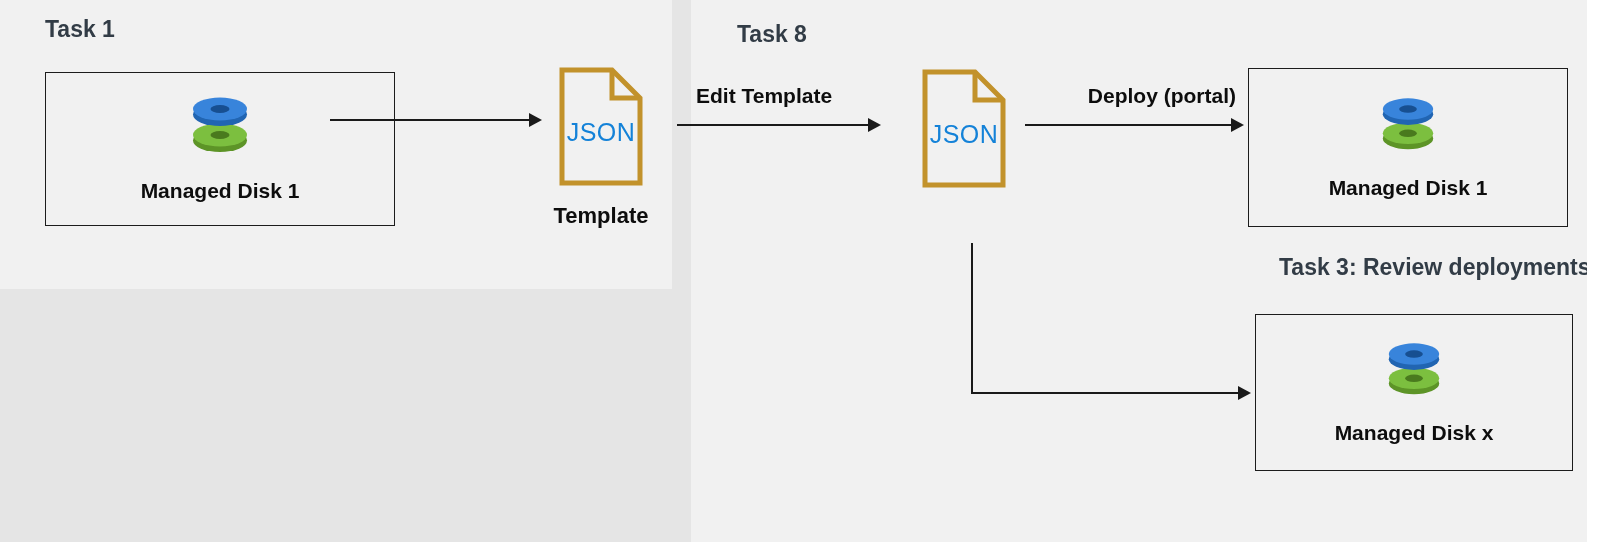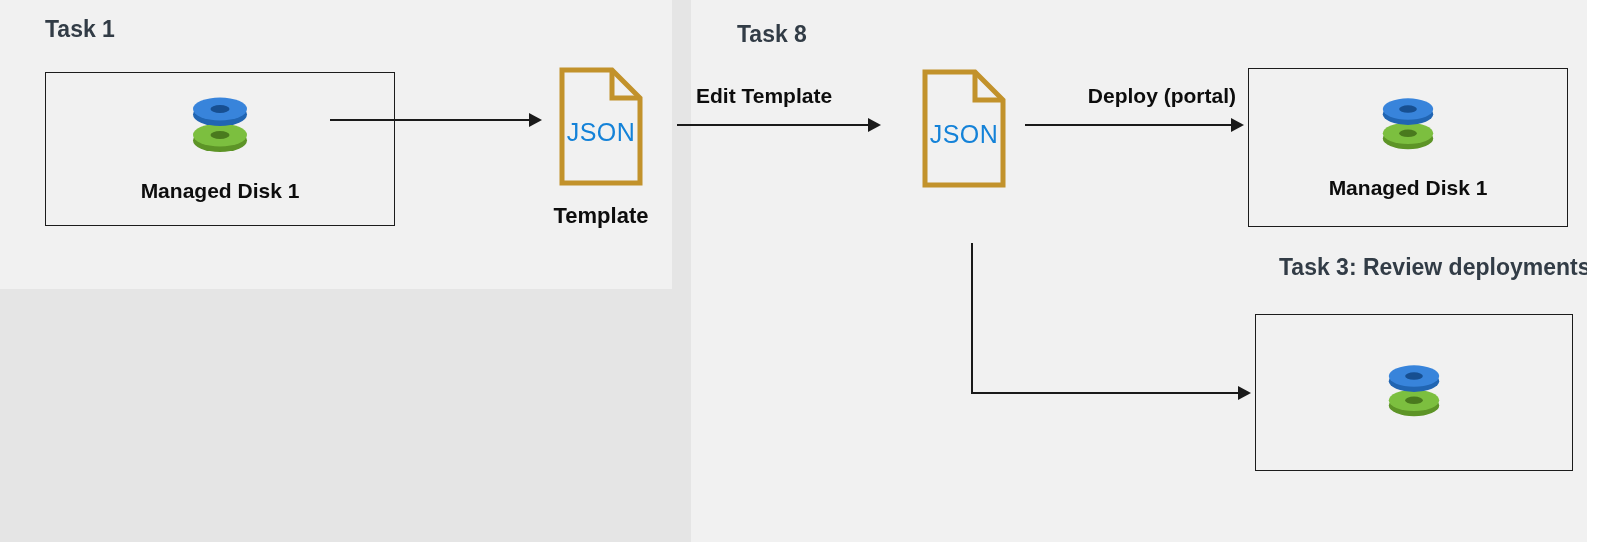--- a/index.html
+++ b/index.html
@@ -112,16 +112,17 @@
     <span>
       <svg width="56" height="56" viewBox="0 0 60 60" aria-hidden="true">
         <ellipse cx="30" cy="45.5" rx="27" ry="11.5" fill="var(--disk-green-side)"></ellipse>
         <ellipse cx="30" cy="40" rx="27" ry="11.5" fill="var(--disk-green)"></ellipse>
         <ellipse cx="30" cy="40" rx="9.5" ry="4" fill="var(--disk-green-hole)"></ellipse>
         <ellipse cx="30" cy="19.5" rx="27" ry="11.5" fill="var(--disk-blue-side)"></ellipse>
         <ellipse cx="30" cy="14" rx="27" ry="11.5" fill="var(--disk-blue)"></ellipse>
         <ellipse cx="30" cy="14" rx="9.5" ry="4" fill="var(--disk-blue-hole)"></ellipse>
       </svg>
     </span>
+    <span class="node-label">Managed Disk x</span>
   </div>
 
 
 </div>
 
 </body></html>

